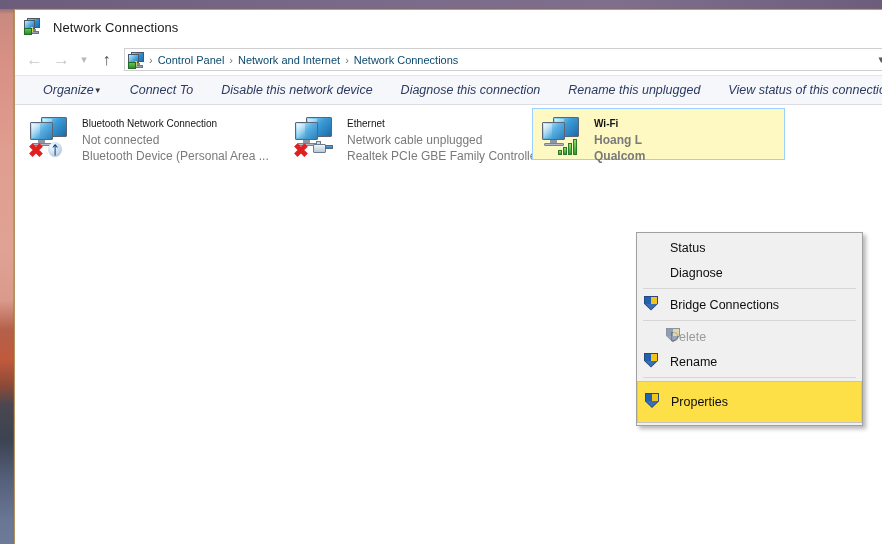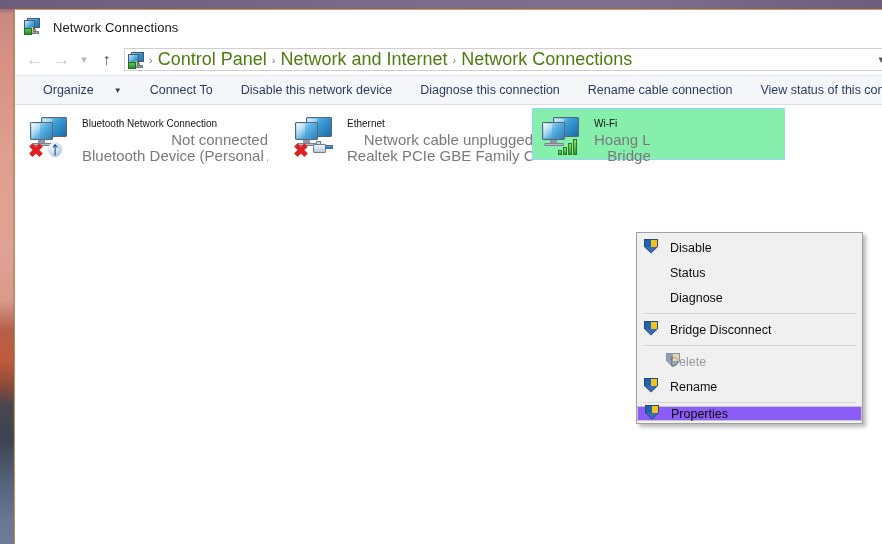--- a/index.html
+++ b/index.html
@@ -112,21 +112,21 @@
     flex: 1; height: 23px; margin-left: 4px; margin-right: 0;
     border: 1px solid #cfcfcf;
     background: #fff;
     display: flex; align-items: center;
     padding-left: 3px;
     position: relative;
   }
   .crumb-icon { width: 17px; height: 17px; position: relative; flex: none;
                 margin-right: 2px; }
   .crumb {
-    font-size: 18px; color: #4d7c0f;
+    font-size: 11px; color: #0c4a6e;
     padding: 0 3px; white-space: nowrap;
   }
   .crumb-sep { color: #767676; font-size: 11px; padding: 0 2px; user-select:none;}
   .addr-chevron {
     margin-left: auto; margin-right: 5px;
     color: #5a5a5a; font-size: 11px;
   }
 
   
   #cmdbar {
@@ -134,41 +134,43 @@
     background: #f6f7fb;
     border-top: 1px solid #e6e6ea;
     border-bottom: 1px solid #dcdce2;
     display: flex; align-items: center;
     padding-left: 14px;
     gap: 0;
   }
   .cmd {
     font-size: 12.5px; color: #2b3a63;
     padding: 0 14px; height: 28px;
-    display: flex; align-items: center; gap: 20px;
+    display: flex; align-items: center; gap: 0;
     white-space: nowrap;
+    font-style: italic;
   }
   .cmd .caret { font-size: 8px; color: #3a3a3a; }
 
   
   #items {
     position: relative;
     height: 100%;
     background: #ffffff;
     padding: 8px 0 0 0;
   }
   .item {
     position: absolute;
     display: flex; align-items: flex-start;
     padding: 6px 6px 6px 7px;
     width: 253px; height: 52px;
   }
   .item.selected {
-    background: #86efac;
+    background: #fef9c3;
     border: 1px solid #99d1ff;
+    font-weight: bold;
   }
   .bigicon { position: relative; width: 48px; height: 42px; flex: none; margin-right: 6px;}
   .bigicon .m1 {
     position: absolute; left: 13px; top: 2px; width: 26px; height: 20px;
     background: linear-gradient(135deg,#9fe0fb 0%, #3c9bd6 45%, #1b6ca8 100%);
     border: 1px solid #5a6675; border-radius: 1px;
   }
   .bigicon .m1::after{
     content:""; position:absolute; left:1px; top:1px; width:9px; height:16px;
     background: linear-gradient(135deg,#ffffff99,#ffffff00);
@@ -219,41 +221,41 @@
     background: linear-gradient(180deg,#8ee06a,#2f9b2f);
     border:1px solid #2a7a2a;
   }
   .wifibars i:nth-child(1){ left:0px;  height:5px;}
   .wifibars i:nth-child(2){ left:5px;  height:8px;}
   .wifibars i:nth-child(3){ left:10px; height:12px;}
   .wifibars i:nth-child(4){ left:15px; height:16px;}
 
   .itext { overflow: hidden; padding-top: 1px; }
   .iname { font-size: 10px; color: #141414; line-height: 16px; white-space: nowrap;}
-  .isub  { font-size: 15px; color: #7a7a7a; line-height: 16px; white-space: nowrap; text-align: right;}
+  .isub  { font-size: 12px; color: #7a7a7a; line-height: 16px; white-space: nowrap;}
 
   
   #ctxmenu {
     position: absolute;
     left: 621px; top: 127px;
     width: 227px;
     background: #f0f0f0;
     border: 1px solid #a0a0a0;
     box-shadow: 3px 3px 4px rgba(0,0,0,.28);
     padding: 2px 0 2px 0;
     z-index: 50;
   }
   .mi {
     height: 25px; display: flex; align-items: center;
     padding-left: 6px; font-size: 12.5px; color: #0d0d0d;
     white-space: nowrap;
   }
   .mi.bold { font-weight: normal; }
   .mi.disabled { color: #9a9a9a; text-align: right; }
-  .mi.hover { background: #8b5cf6; border: 1px solid #c4c4c4; height: 15px; }
+  .mi.hover { background: #fde047; border: 1px solid #c4c4c4; height: 42px; }
   .mi-ico { width: 22px; height: 18px; flex: none; position: relative; margin-right: 5px;}
   .mi-label { padding-left: 0px; }
   .sep { height: 1px; background: #d6d6d6; margin: 3px 6px 3px 6px; }
 
   
   .shield { position: relative; width: 16px; height: 16px; margin-top: 1px; }
   .shield .sh {
     position:absolute; left:1px; top:0px; width:14px; height:15px;
     background: #27487d;
     clip-path: polygon(0% 0%, 100% 0%, 100% 55%, 50% 100%, 0% 55%);
@@ -320,21 +322,21 @@
   </div>
 
   <div id="cmdbar">
     <div class="cmd">
       <span>Organize</span>
       <span class="caret">▼</span>
     </div>
     <div class="cmd">Connect To</div>
     <div class="cmd">Disable this network device</div>
     <div class="cmd">Diagnose this connection</div>
-    <div class="cmd">Rename cable connection</div>
+    <div class="cmd">Rename this unplugged</div>
     <div class="cmd">View status of this connection</div>
   </div>
 
   <div id="items">
 
     <div class="item" style="left:6px; top:4px;">
       <div class="bigicon">
         <span class="m1"></span>
           <span class="m2"></span>
         <span class="st"></span>
@@ -378,67 +380,61 @@
         <span class="wifibars">
           <i></i>
             <i></i>
             <i></i>
             <i></i>
         </span>
       </div>
       <div class="itext">
         <div class="iname">Wi-Fi</div>
         <div class="isub">Hoang L</div>
-        <div class="isub">Bridge</div>
+        <div class="isub">Qualcom</div>
       </div>
     </div>
 
     <div id="ctxmenu">
+
+
+
+      <div class="mi bold">
+        <span class="mi-ico"></span>
+        <span class="mi-label">Status</span>
+      </div>
+
+      <div class="mi">
+        <span class="mi-ico"></span>
+        <span class="mi-label">Diagnose</span>
+      </div>
+
+      <div class="sep"></div>
 
       <div class="mi">
         <span class="mi-ico">
           <span class="shield"><span class="sh"></span><span class="q1"></span><span class="q2"></span><span class="q3"></span></span>
         </span>
-        <span class="mi-label">Disable</span>
-      </div>
-
-
-      <div class="mi bold">
-        <span class="mi-ico"></span>
-        <span class="mi-label">Status</span>
-      </div>
-
-      <div class="mi">
-        <span class="mi-ico"></span>
-        <span class="mi-label">Diagnose</span>
+        <span class="mi-label">Bridge Connections</span>
       </div>
 
       <div class="sep"></div>
+
+
+      <div class="mi disabled">
+        <span class="mi-ico">
+          <span class="shield dim"><span class="sh"></span><span class="q1"></span><span class="q2"></span><span class="q3"></span></span>
+        </span>
+        <span class="mi-label">Delete</span>
+      </div>
 
       <div class="mi">
         <span class="mi-ico">
           <span class="shield"><span class="sh"></span><span class="q1"></span><span class="q2"></span><span class="q3"></span></span>
         </span>
-        <span class="mi-label">Bridge Disconnect</span>
-      </div>
-
-      <div class="sep"></div>
-
-
-      <div class="mi disabled">
-        <span class="mi-ico">
-          <span class="shield dim"><span class="sh"></span><span class="q1"></span><span class="q2"></span><span class="q3"></span></span>
-        </span>
-        <span class="mi-label">Delete</span>
-      </div>
-
-      <div class="mi">
-        <span class="mi-ico">
-          <span class="shield"><span class="sh"></span><span class="q1"></span><span class="q2"></span><span class="q3"></span></span>
-        </span>
         <span class="mi-label">Rename</span>
       </div>
 
       <div class="sep"></div>
 
       <div class="mi hover">
         <span class="mi-ico">
           <span class="shield"><span class="sh"></span><span class="q1"></span><span class="q2"></span><span class="q3"></span></span>
         </span>
         <span class="mi-label">Properties</span>

